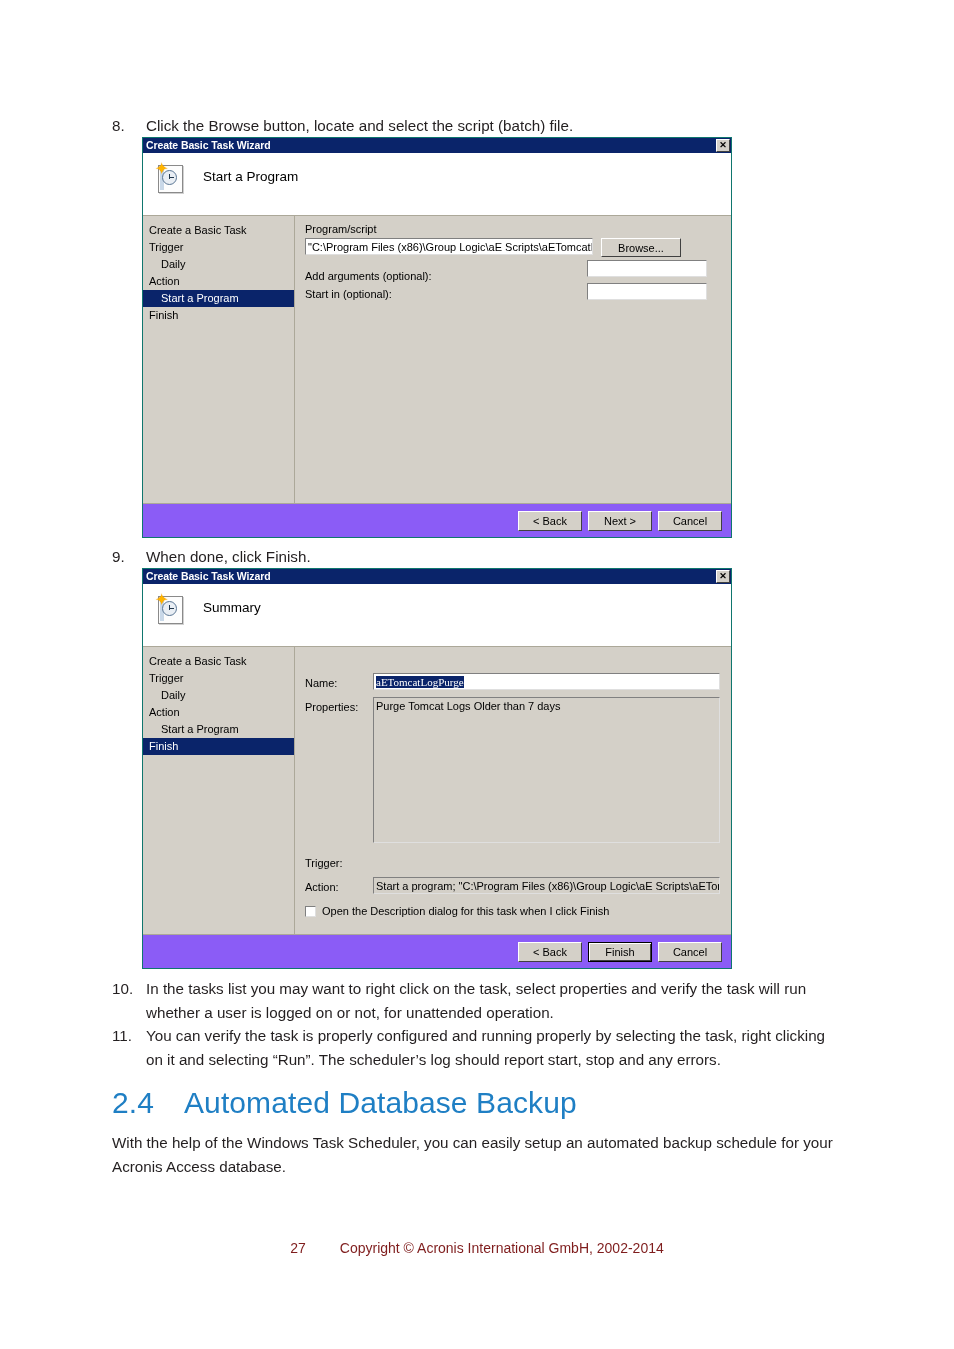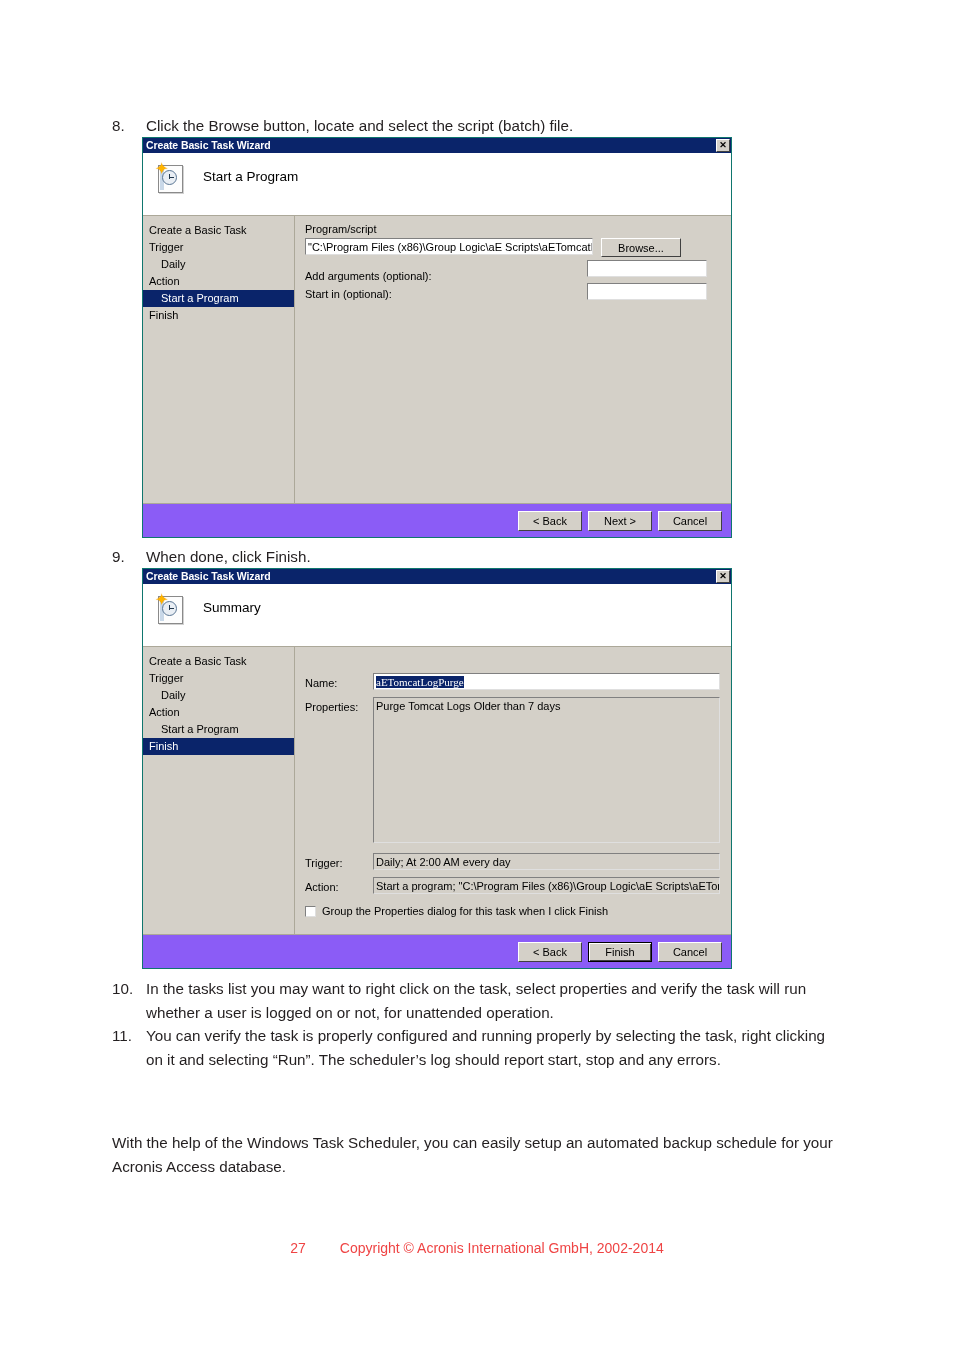--- a/index.html
+++ b/index.html
@@ -64,21 +64,21 @@
     color: #231f20;
   }
 
   .footer {
     position: absolute;
     left: 0;
     top: 1240px;
     width: 954px;
     text-align: center;
     font-size: 14px;
-    color: #ef4444;
+    color: #7f1d1d;
   }
   .footer .pagenum { margin-right: 34px; }
 
   
   .dialog {
     position: absolute;
     background: #8b5cf6;
     border: 1px solid #0f766e;
     box-sizing: border-box;
     font-family: "Liberation Sans", sans-serif;
@@ -386,28 +386,27 @@
 
         <div class="fld-label abs" style="left:10px; top:30px;">Name:</div>
         <div class="win-input abs" style="left:78px; top:26px; width:347px; height:17px;">
           <span class="sel-text">aETomcatLogPurge</span>
         </div>
 
         <div class="fld-label abs" style="left:10px; top:54px;">Properties:</div>
         <div class="win-input readonly abs" style="left:78px; top:50px; width:347px; height:146px; white-space:normal;">Purge Tomcat Logs Older than 7 days</div>
 
         <div class="fld-label abs" style="left:10px; top:210px;">Trigger:</div>
-        <div class="win-input readonly abs" style="left:78px; top:206px; width:347px; height:17px;">Daily; At 2:00 AM every day</div>
 
         <div class="fld-label abs" style="left:10px; top:234px;">Action:</div>
         <div class="win-input readonly abs" style="left:78px; top:230px; width:347px; height:17px;">Start a program; "C:\Program Files (x86)\Group Logic\aE Scripts\aETomcatLo</div>
 
         <div class="abs" style="left:10px; top:258px; display:flex; align-items:center; gap:6px;">
           <span class="win-check"></span>
-          <span class="fld-label">Group the Properties dialog for this task when I click Finish</span>
+          <span class="fld-label">Open the Description dialog for this task when I click Finish</span>
         </div>
 
       </div>
     </div>
 
     <div class="dlg-footer" style="height:34px;">
       <div class="win-btn" style="width:64px; height:20px;">&lt; Back</div>
       <div class="win-btn default" style="width:64px; height:20px;">Finish</div>
       <div class="win-btn" style="width:64px; height:20px;">Cancel</div>
     </div>
@@ -416,20 +415,23 @@
   <div class="doc-list-item" style="left:112px; top:977px; width:726px;">
     <span class="num">10.</span>
     <span class="txt">In the tasks list you may want to right click on the task, select properties and verify the task will run whether a user is logged on or not, for unattended operation.</span>
   </div>
 
   <div class="doc-list-item" style="left:112px; top:1024px; width:726px;">
     <span class="num">11.</span>
     <span class="txt">You can verify the task is properly configured and running properly by selecting the task, right clicking on it and selecting “Run”. The scheduler’s log should report start, stop and any errors.</span>
   </div>
 
+  <div class="section-heading">
+    <span class="secnum">2.4</span><span>Automated Database Backup</span>
+  </div>
 
   <div class="body-para">With the help of the Windows Task Scheduler, you can easily setup an automated backup schedule for your Acronis Access database.</div>
 
   <div class="footer">
     <span class="pagenum">27</span><span>Copyright © Acronis International GmbH, 2002-2014</span>
   </div>
 
 </div>
 
 </body></html>

